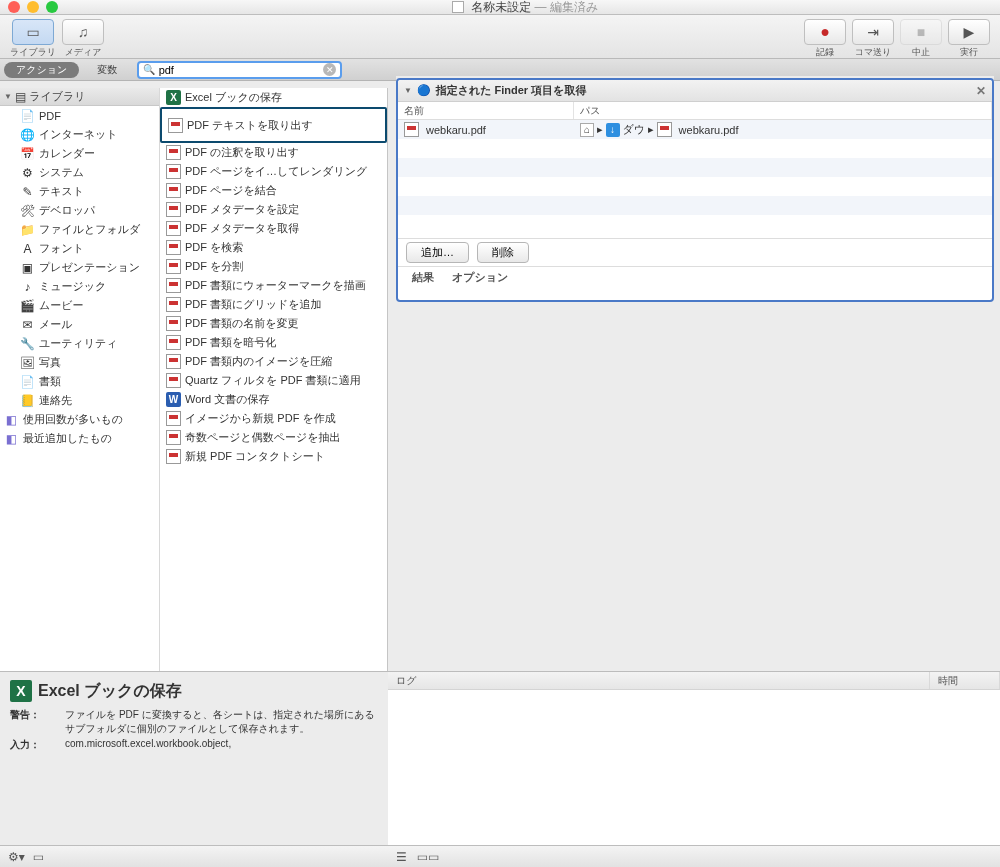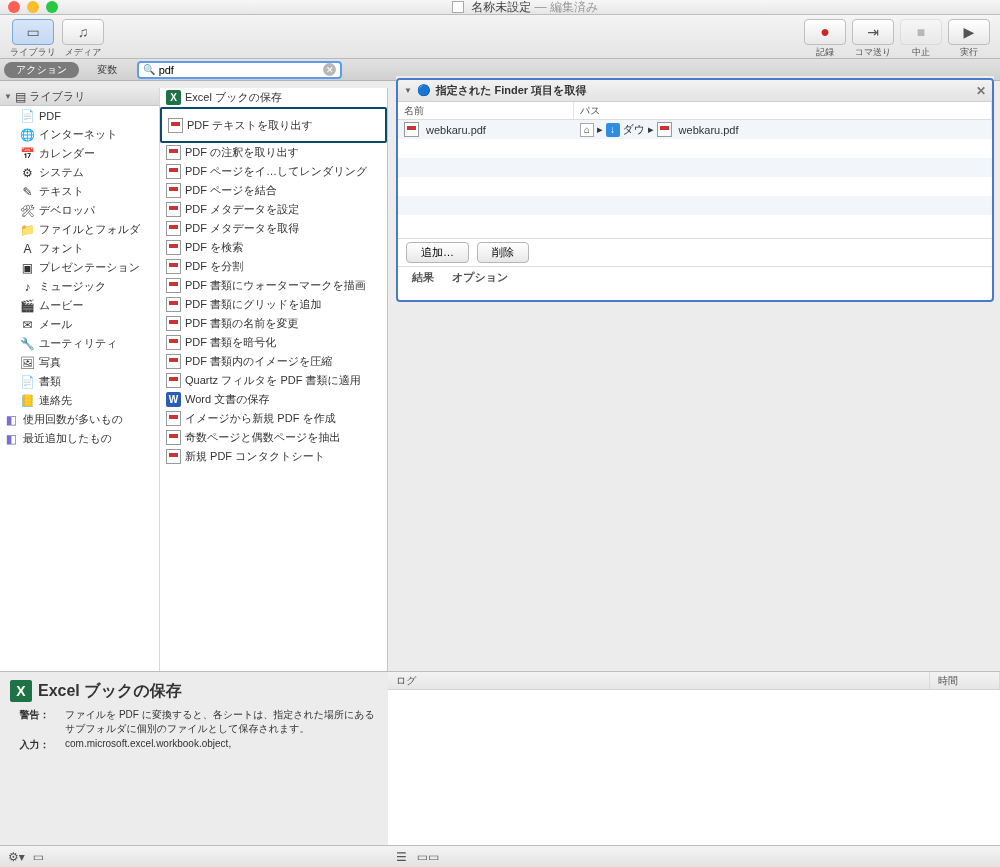--- a/index.html
+++ b/index.html
@@ -47,21 +47,21 @@
 .actrow.hl{ border:2px solid #0c4a6e; border-radius:2px; height:36px;}
 .pdf-ico{ width:15px; height:15px; background:#fff; border:1px solid #999; position:relative; margin-right:4px;}
 .pdf-ico::after{ content:""; position:absolute; top:3px; left:2px; right:2px; height:4px; background:#c33;}
 
 
 .infopane{ position:absolute; left:0; bottom:22px; width:388px; height:174px; border-top:1px solid #bcbcbc; background:#ececec; padding:8px 10px; overflow:hidden;}
 .infopane h2{ font-size:16px; font-weight:bold; margin-bottom:6px; display:flex; align-items:center; gap:6px;}
 .xl-ico{ width:22px; height:22px; background:#1f7246; color:#fff; display:flex; align-items:center; justify-content:center; font-weight:bold; border-radius:2px; font-size:14px;}
 .infopane p{ font-size:10px; line-height:1.45; color:#333; margin-bottom:6px;}
 .kv{ display:flex; font-size:10px; margin-top:2px;}
-.kv .k{ width:55px; text-align:center; font-weight:bold; padding-right:6px;font-family:Liberation Mono, monospace;}
+.kv .k{ width:55px; text-align:left; font-weight:bold; padding-right:6px;font-family:Liberation Mono, monospace;}
 
 
 .status-left{ position:absolute; bottom:0; left:0; width:388px; height:22px; background:linear-gradient(#f4f4f4,#e2e2e2); border-top:1px solid #bdbdbd; display:flex; align-items:center; padding:0 8px; gap:8px; font-size:12px; color:#555;}
 .status-right{ position:absolute; bottom:0; left:388px; right:0; height:22px; background:linear-gradient(#f4f4f4,#e2e2e2); border-top:1px solid #bdbdbd; display:flex; align-items:center; padding:0 8px; gap:10px; font-size:12px; color:#555;}
 
 
 .canvas{ position:absolute; left:396px; right:6px; top:76px; bottom:196px; background:#ececec; }
 .workflow-box{ position:absolute; left:0; right:0; top:2px; height:224px; border:2px solid #4a79c7; border-radius:4px; background:#fff; }
 .wf-hdr{ height:22px; background:linear-gradient(#f2f2f2,#e3e3e3); border-bottom:1px solid #cfcfcf; display:flex; align-items:center; padding:0 6px; gap:5px; font-size:11px; font-weight:bold; border-radius:3px 3px 0 0;}
 .wf-hdr .x{ margin-left:auto; color:#777; font-size:12px;}

